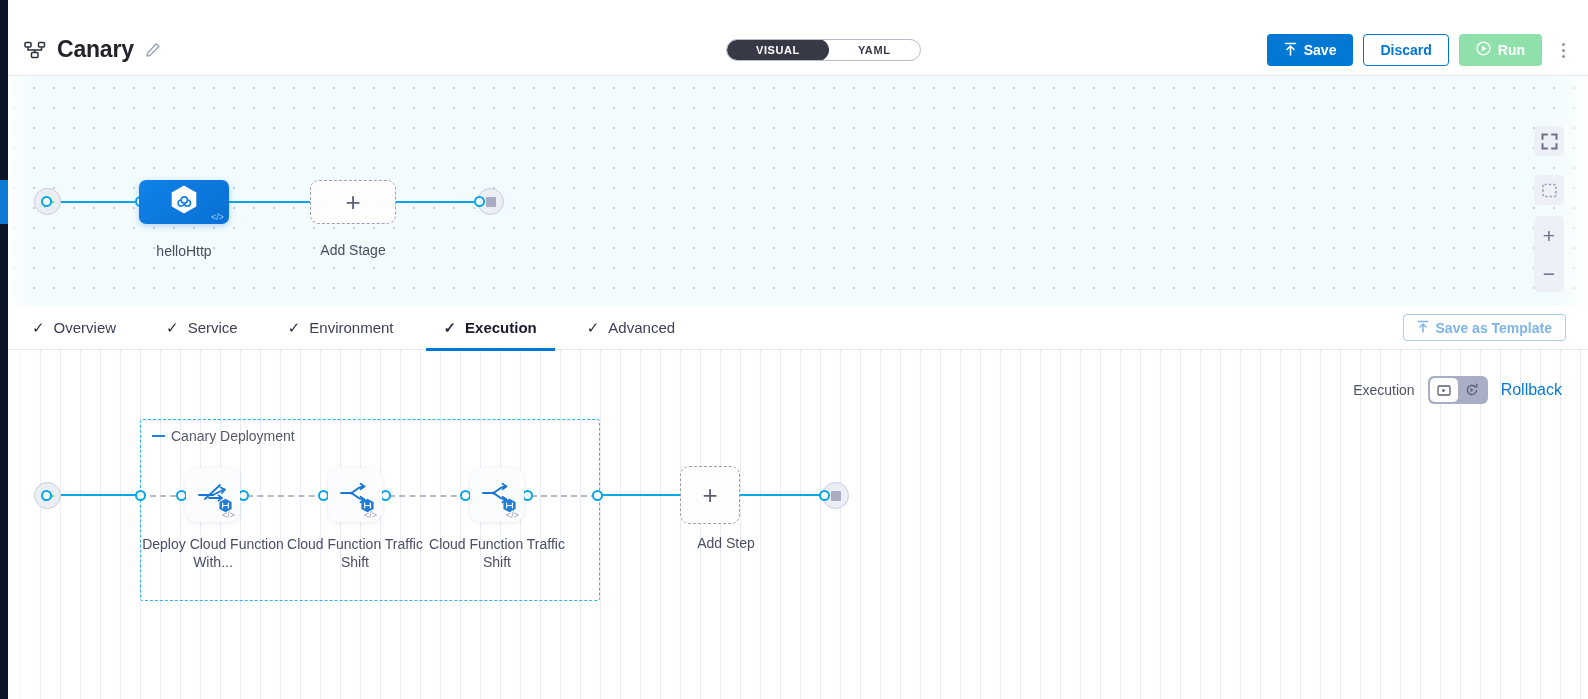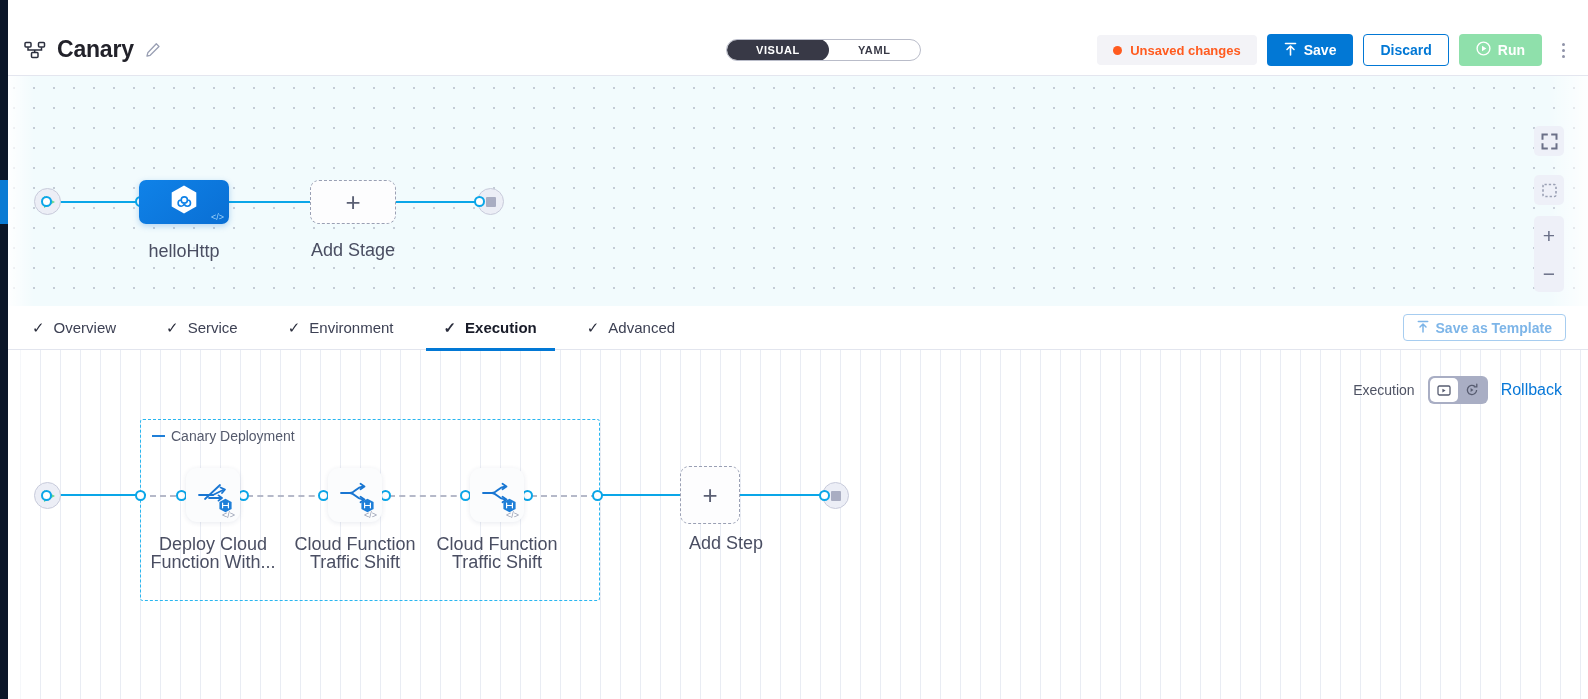--- a/index.html
+++ b/index.html
@@ -131,21 +131,21 @@
   .stage-node {
     position: absolute; width: 90px; height: 44px; border-radius: 7px;
     background: linear-gradient(140deg, #0f82e8 0%, #0a6fd4 100%);
     display: flex; align-items: center; justify-content: center;
     box-shadow: 0 2px 6px rgba(10,110,210,.28); cursor: pointer; z-index: 6;
   }
   .stage-node .code-badge {
     position: absolute; right: 5px; bottom: 2px; color: #9fd2f9; font-size: 9px;
   }
   .node-label {
-    position: absolute; text-align: center; font-size: 18px; color: #4a4e62;
+    position: absolute; text-align: center; font-size: 14px; color: #4a4e62;
     line-height: 18px; width: 160px;
   }
   .add-node {
     position: absolute; border: 1.6px dashed #9aa0b4; border-radius: 9px;
     background: #fdfdfe; display: flex; align-items: center; justify-content: center;
     color: #5b6074; font-size: 26px; font-weight: 300; cursor: pointer; z-index: 6;
   }
 
   
   .tabbar {
@@ -252,24 +252,20 @@
         </svg>
       </span>
     </div>
 
     <div class="hdr-center">
       <div class="seg active">VISUAL</div>
       <div class="seg">YAML</div>
     </div>
 
     <div class="hdr-right">
-      <div class="unsaved">
-        <span class="dot-orange"></span>
-        <span>Unsaved changes</span>
-      </div>
 
       <div class="btn btn-save">
         <span>
           <svg width="13" height="14" viewBox="0 0 13 14">
             <path d="M1.5 1.5 H11.5" stroke="#fff" stroke-width="1.6" stroke-linecap="round"></path>
             <path d="M6.5 13 V4.2 M3 7.5 L6.5 4 L10 7.5" fill="none" stroke="#fff" stroke-width="1.6" stroke-linecap="round" stroke-linejoin="round"></path>
           </svg>
         </span>
         <span>Save</span>
       </div>

